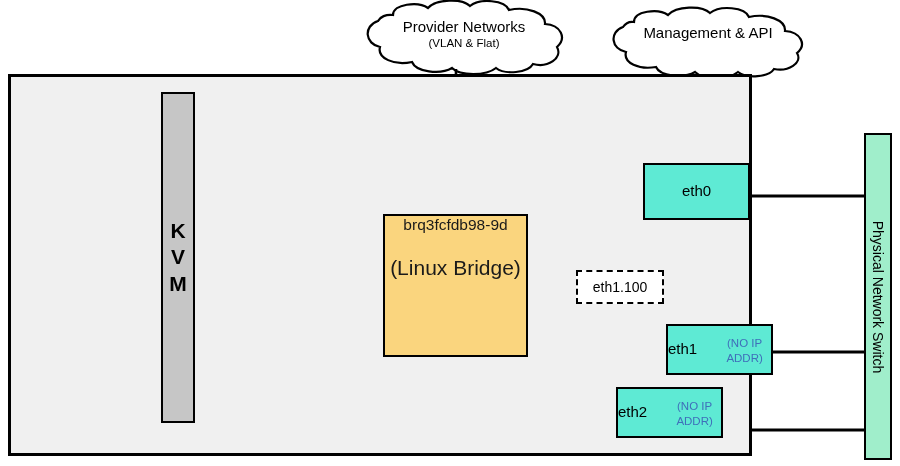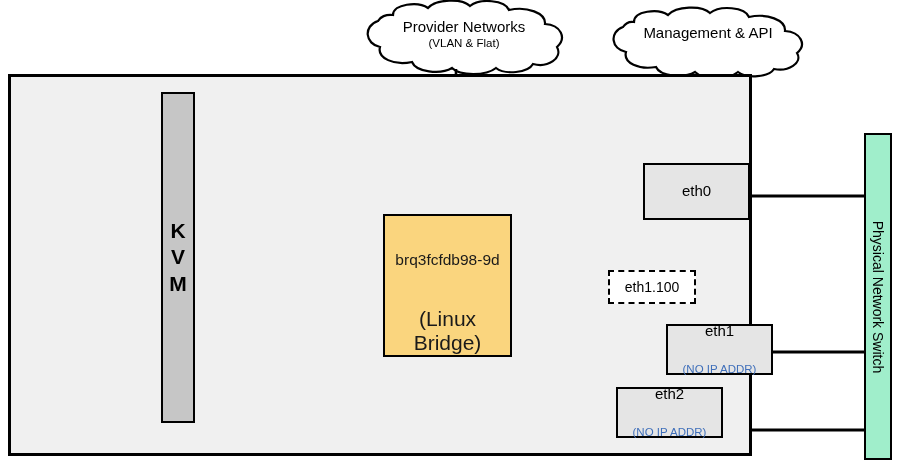--- a/index.html
+++ b/index.html
@@ -59,67 +59,67 @@
     letter-spacing: 0;
   }
   .kvm-bar .kvm-letters span {
     display: block;
   }
   
   .bridge-box {
     position: absolute;
     left: 383px;
     top: 214px;
-    width: 129px;
+    width: 145px;
     height: 143px;
     background: #fad57e;
     border: 2px solid #000000;
     box-sizing: border-box;
     display: flex;
     flex-direction: column;
     align-items: center;
-    justify-content: flex-end;
-    gap: 38px;
+    justify-content: flex-start;
+    gap: 22px;
   }
   .bridge-box .bridge-name {
     font-size: 15.5px;
     color: #1a1a1a;
     text-align: center;
   }
   .bridge-box .bridge-type {
     font-size: 21px;
     color: #1a1a1a;
     text-align: center;
   }
   
   .vlan-box {
     position: absolute;
-    left: 608px;
+    left: 576px;
     top: 270px;
     width: 88px;
     height: 34px;
     background: #ffffff;
     border: 2px dashed #000000;
     box-sizing: border-box;
     display: flex;
     align-items: center;
     justify-content: center;
   }
   .vlan-box .vlan-label {
     font-size: 14px;
     color: #000000;
   }
   
   .nic-box {
     position: absolute;
-    background: #e5e5e5;
-    border: 2px solid #000000;
-    box-sizing: border-box;
-    display: flex;
-    flex-direction: column;
+    background: #5eead4;
+    border: 2px solid #000000;
+    box-sizing: border-box;
+    display: flex;
+    flex-direction: row;
     align-items: center;
     justify-content: center;
     gap: 21px;
   }
   .nic-box .nic-name {
     font-size: 15px;
     color: #000000;
     line-height: 1.1;
   }
   .nic-box .nic-sub {

